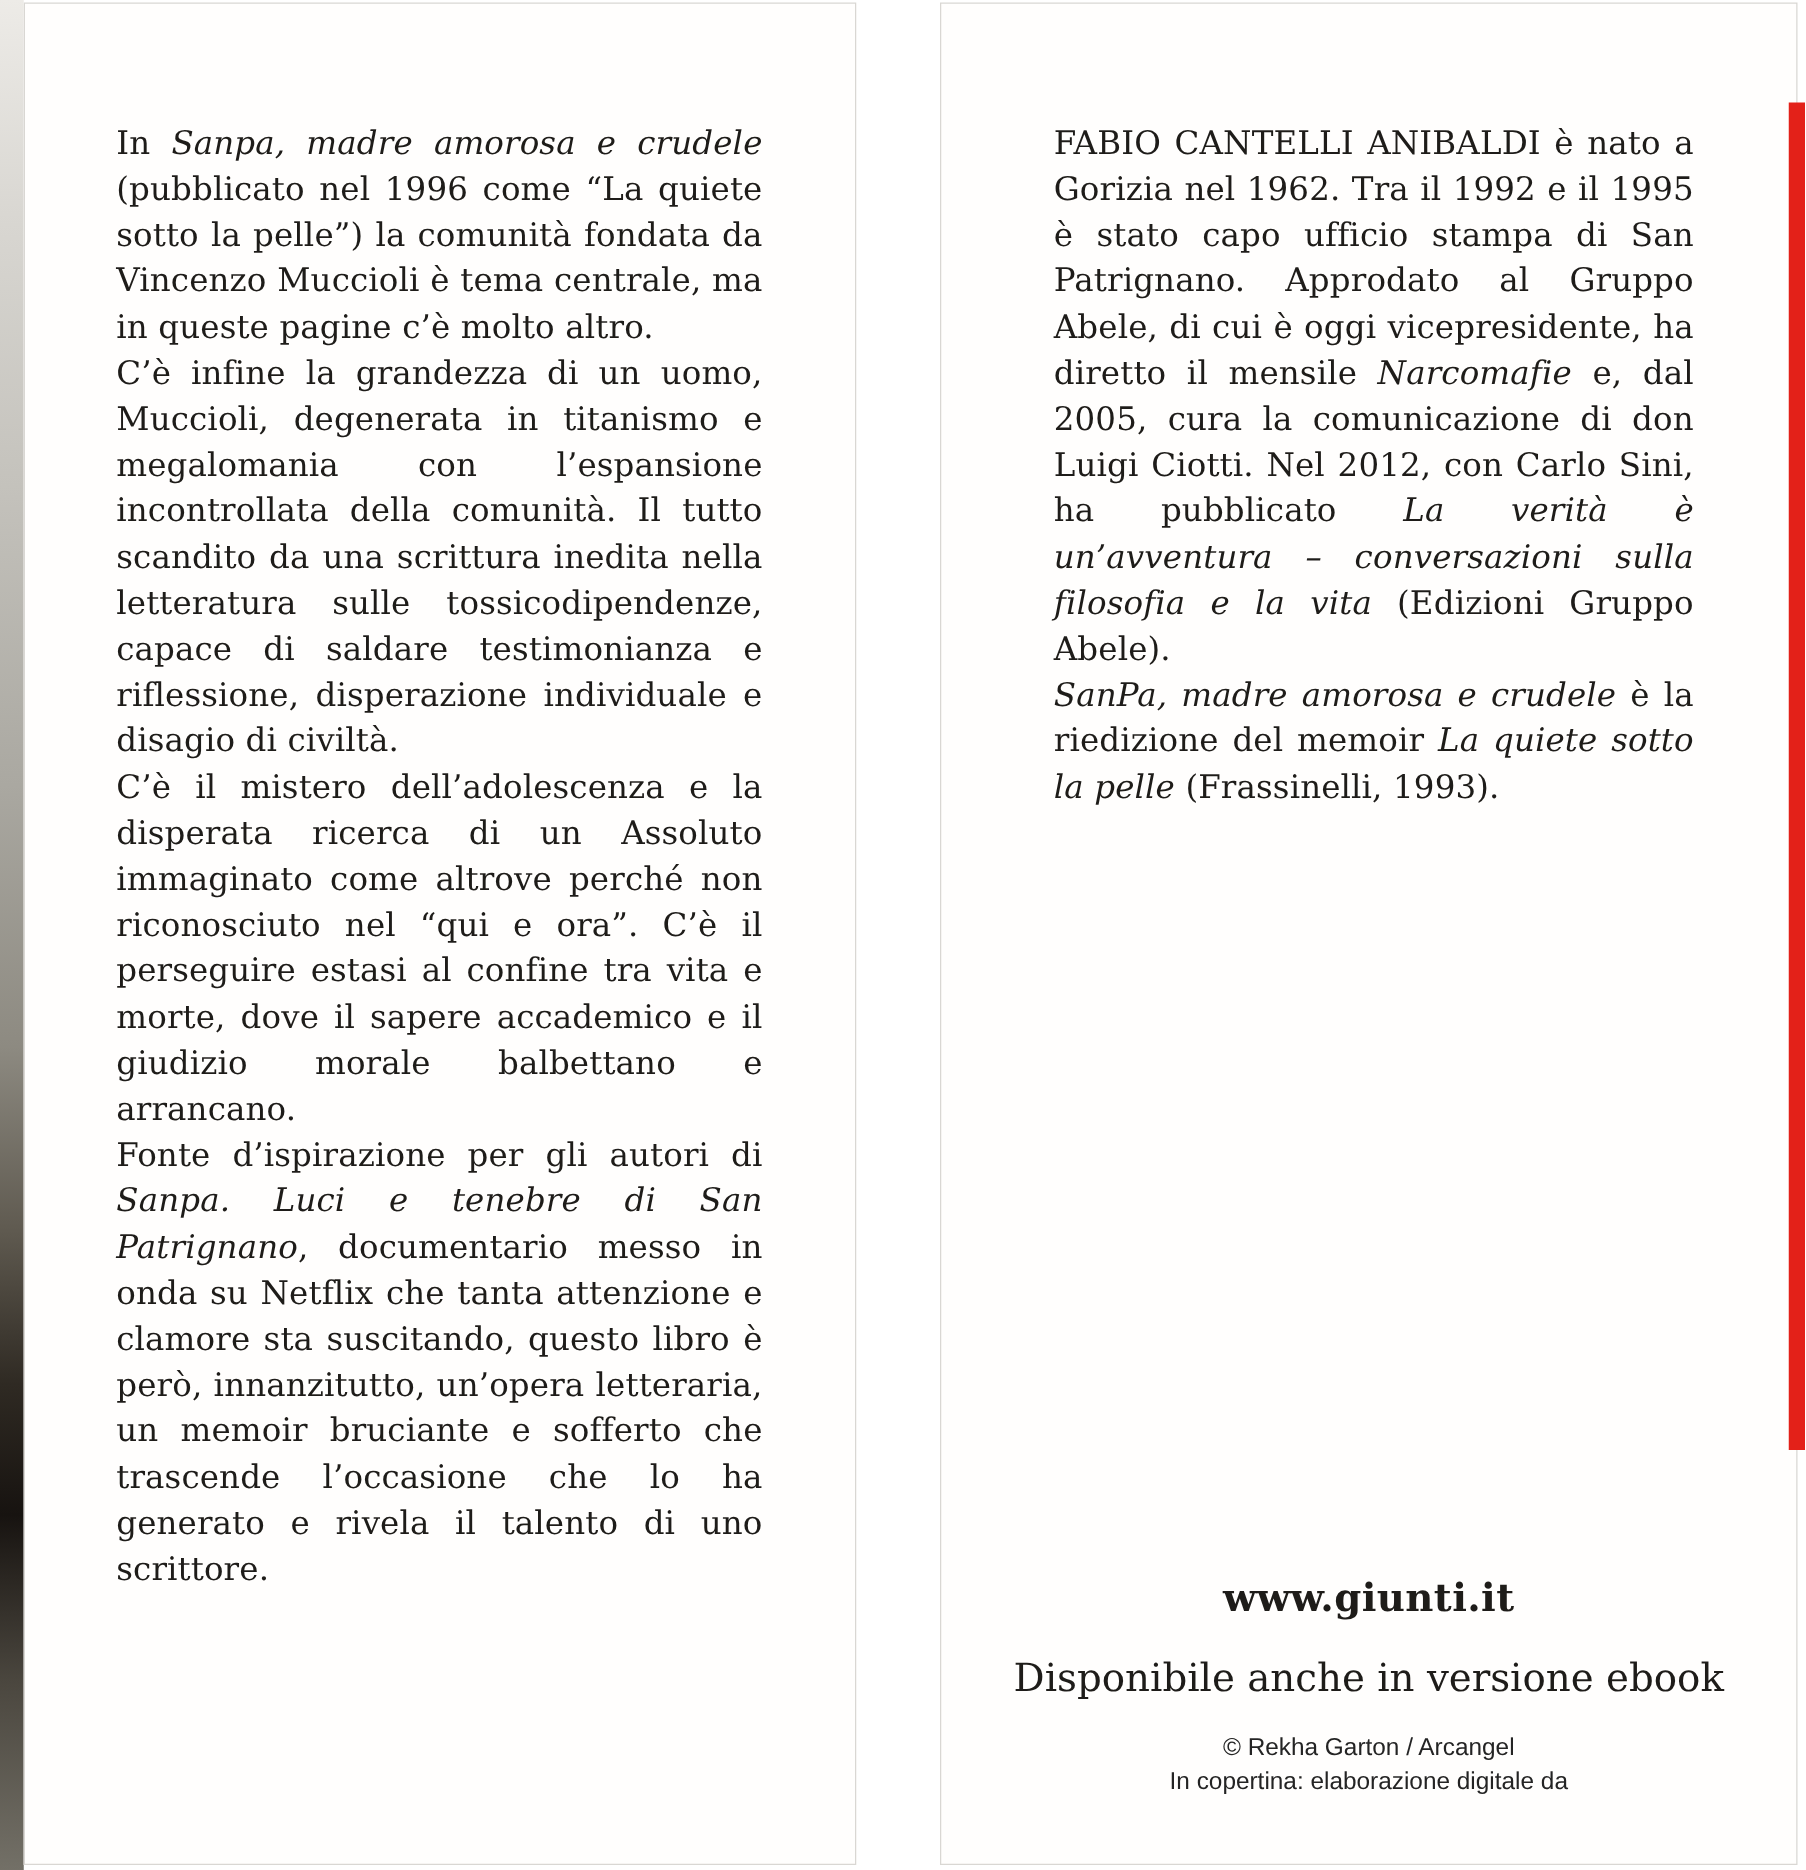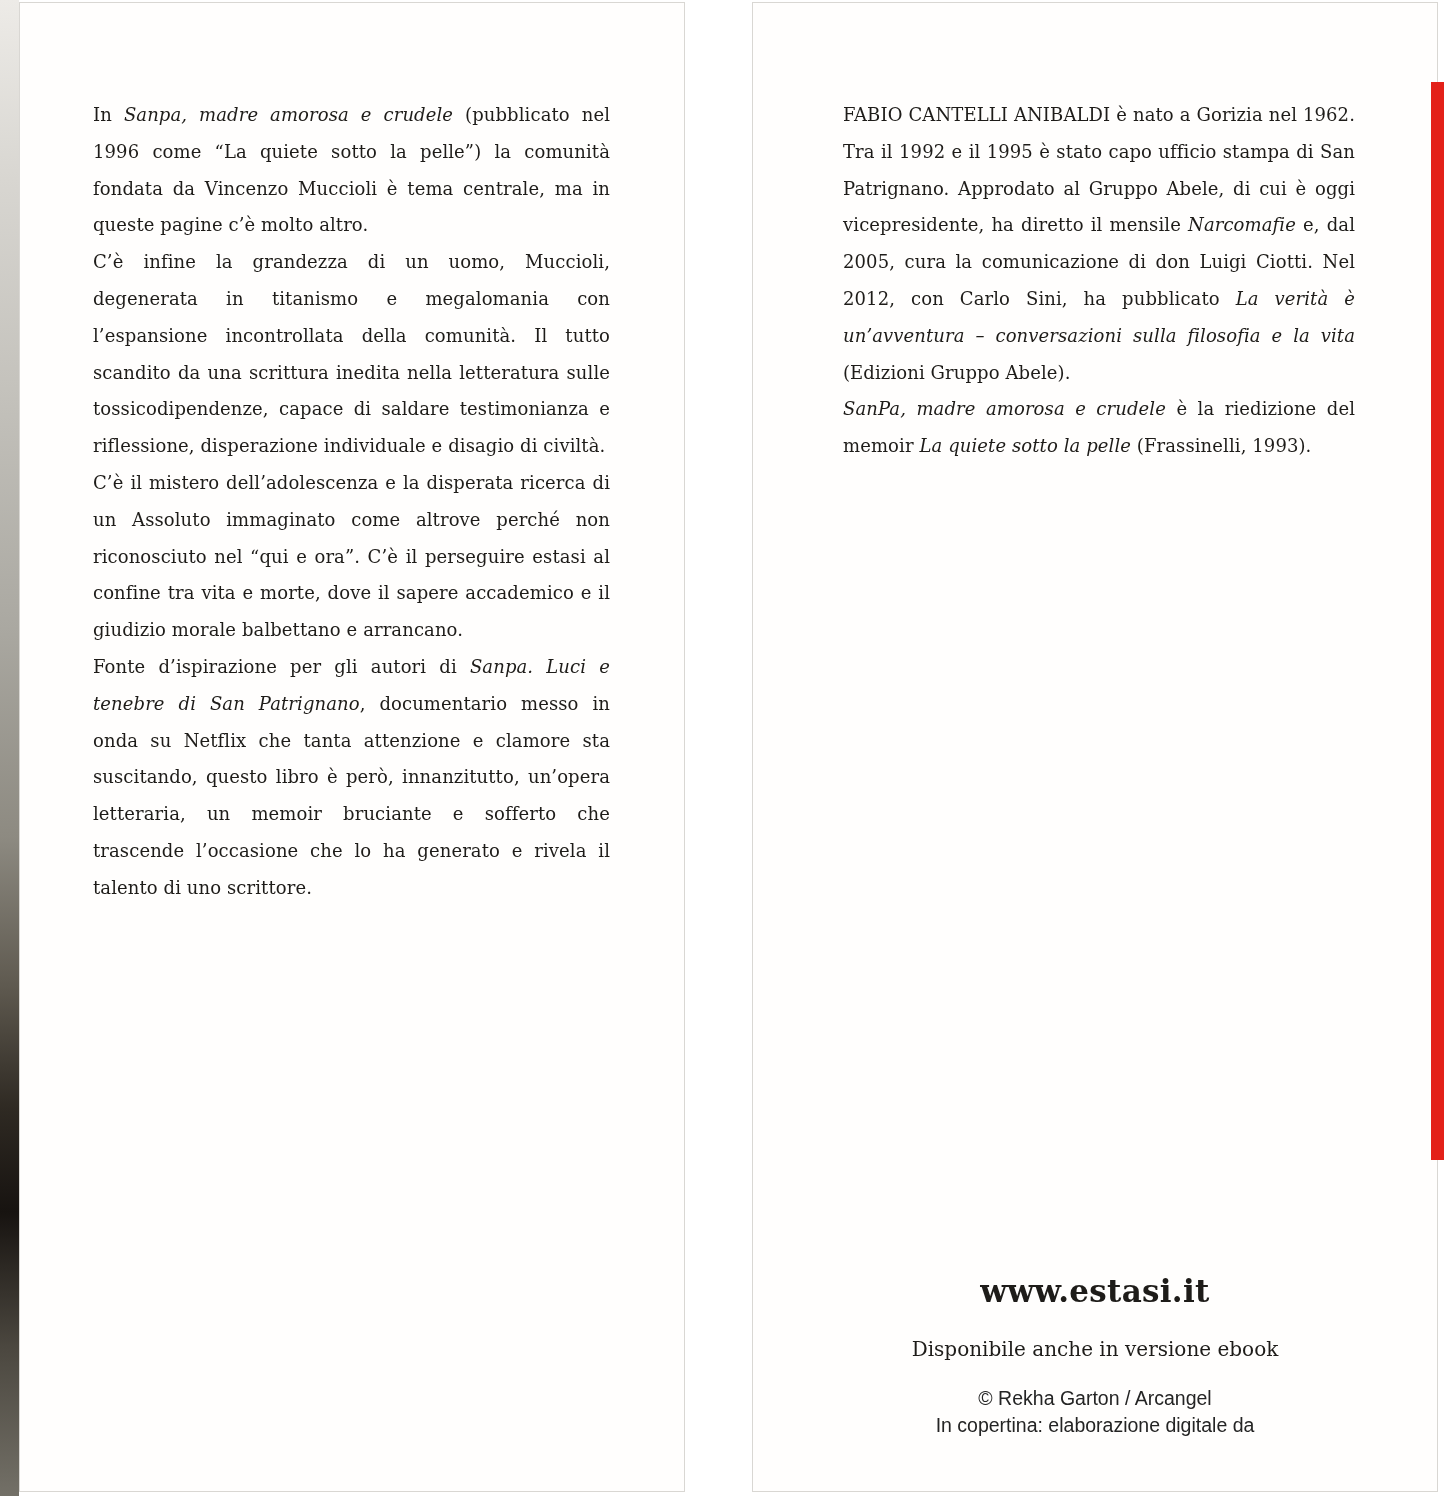--- a/index.html
+++ b/index.html
@@ -35,42 +35,42 @@
     height: 1490px;
     background: #fffefd;
     border: 1px solid #d9d7d3;
     box-sizing: border-box;
   }
   .flap-left  { left: 19px;  width: 666px; }
   .flap-right { left: 752px; width: 686px; }
 
   .flap-text {
     text-align: justify;
-    font-size: 18px;
+    font-size: 26px;
     line-height: 36.8px;
     letter-spacing: 0.1px;
   }
   .flap-left  .flap-text { padding: 94px 74px 0 73px; }
   .flap-right .flap-text { padding: 94px 82px 0 90px; }
   .flap-text p { margin: 0; }
 
   .flap-footer {
     position: absolute;
     left: 0; right: 0;
     bottom: 52px;
     text-align: center;
   }
   .site-url {
     font-size: 31px;
     font-weight: bold;
     margin-bottom: 28px;
     letter-spacing: 0.3px;
   }
   .ebook-note {
-    font-size: 20px;
+    font-size: 31px;
     margin-bottom: 24px;
   }
   .cover-credit {
     font-family: "Liberation Sans", sans-serif;
     font-size: 19.5px;
     line-height: 27px;
     color: #242424;
   }
 
   
@@ -99,21 +99,21 @@
     </div>
   </div>
 
   <div class="flap flap-right">
     <div class="flap-text">
       <p><span>FABIO CANTELLI ANIBALDI</span><span> è nato a Gorizia nel 1962. Tra il 1992 e il 1995 è stato capo ufficio stampa di San Patrignano. Approdato al Gruppo Abele, di cui è oggi vicepresidente, ha diretto il mensile </span><span style="font-style: italic;">Narcomafie</span><span> e, dal 2005, cura la comunicazione di don Luigi Ciotti. Nel 2012, con Carlo Sini, ha pubblicato </span><span style="font-style: italic;">La verità è un’avventura – conversazioni sulla filosofia e la vita</span><span> (Edizioni Gruppo Abele).</span></p>
       <p><span style="font-style: italic;">SanPa, madre amorosa e crudele</span><span> è la riedizione del memoir </span><span style="font-style: italic;">La quiete sotto la pelle</span><span> (Frassinelli, 1993).</span></p>
     </div>
 
     <div class="flap-footer">
-      <div class="site-url">www.estasi.it</div>
+      <div class="site-url">www.giunti.it</div>
       <div class="ebook-note">Disponibile anche in versione ebook</div>
       <div class="cover-credit">
         <div>© Rekha Garton / Arcangel</div>
         <div>In copertina: elaborazione digitale da</div>
       </div>
     </div>
   </div>
 
   <div class="red-stripe"></div>
 

